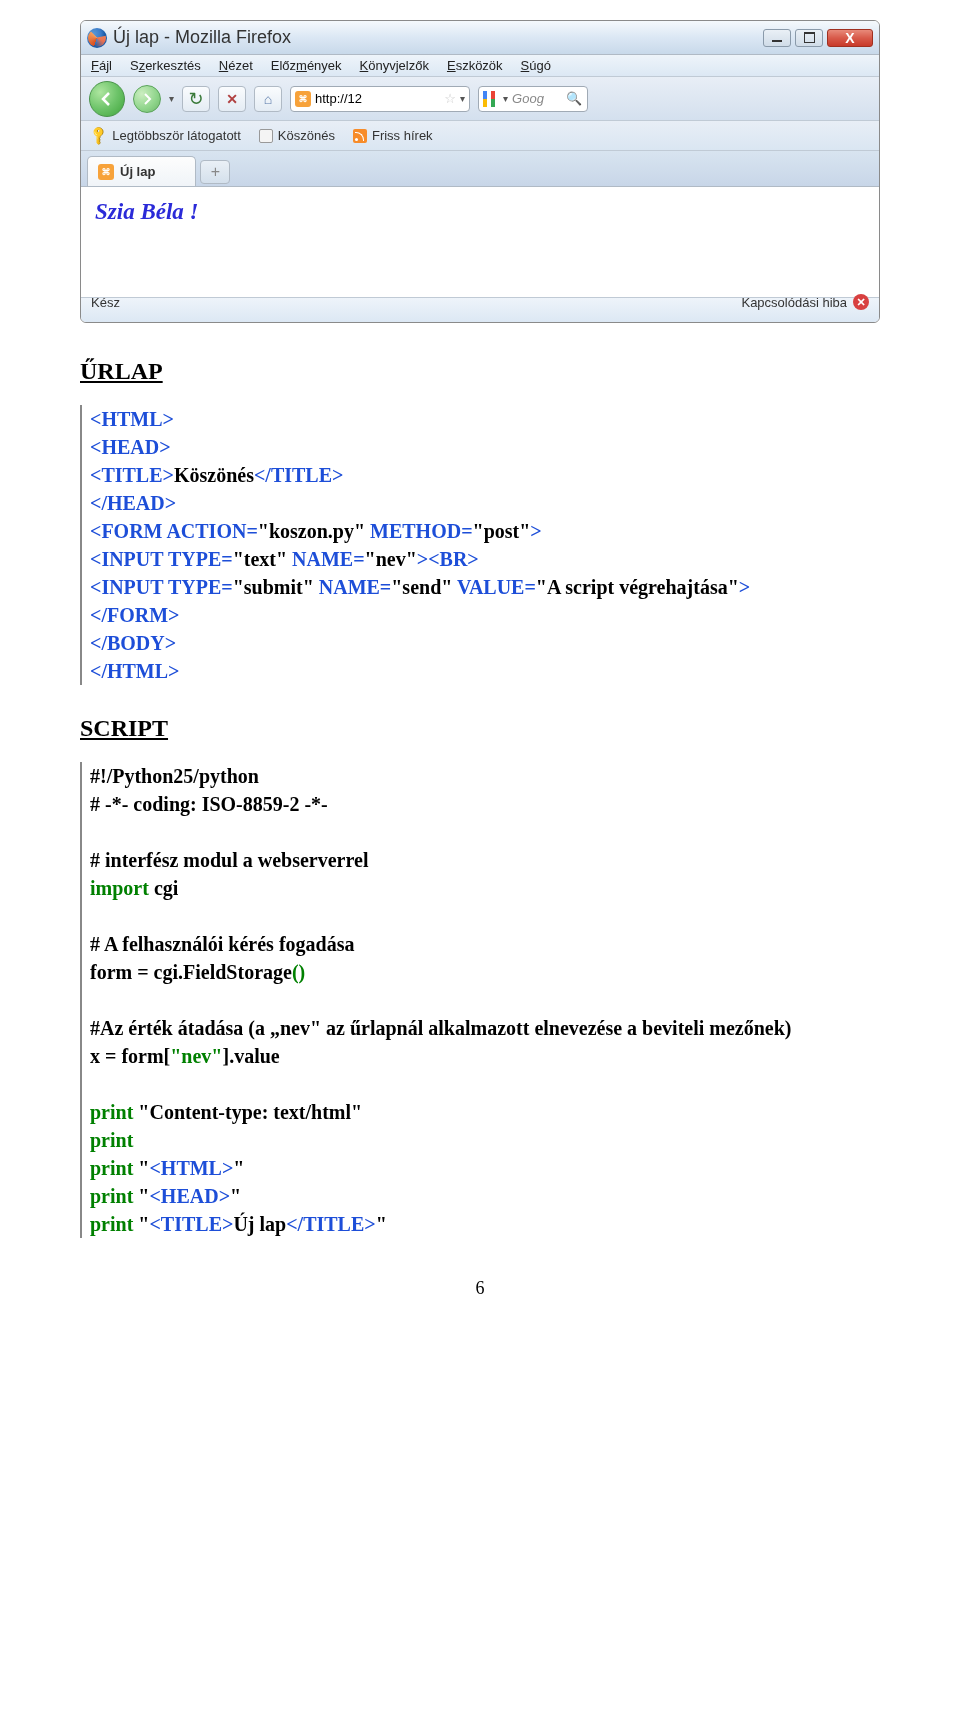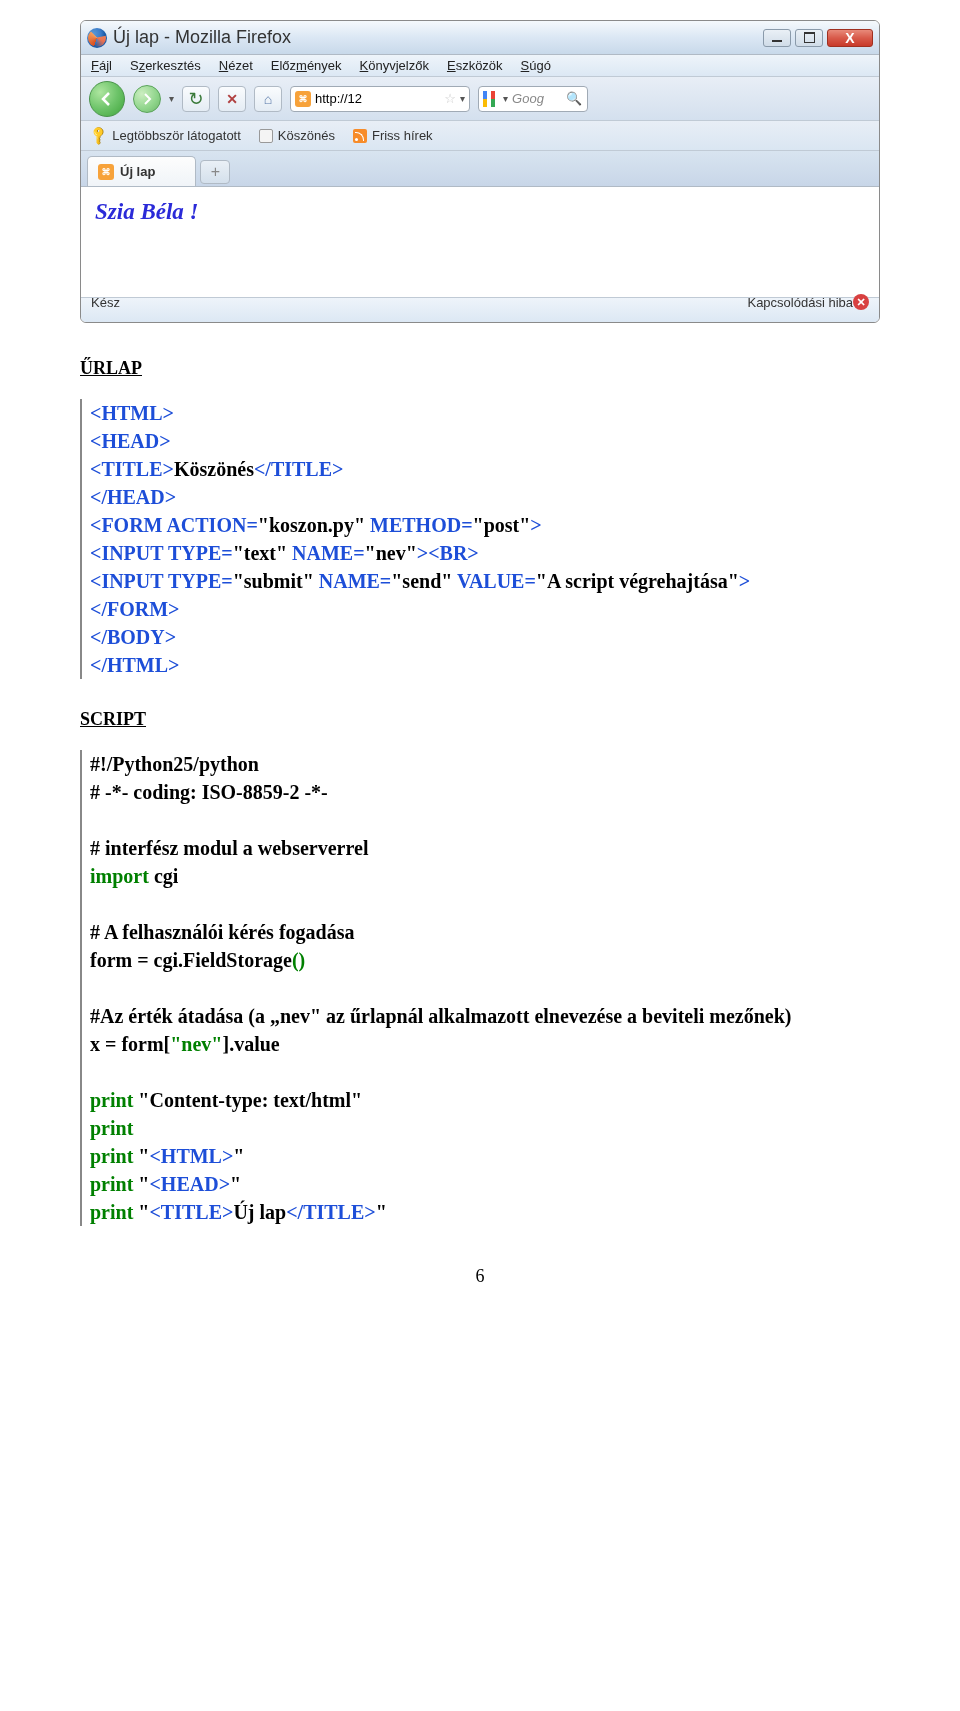--- a/index.html
+++ b/index.html
@@ -228,33 +228,33 @@
   .statusbar {
     height: 24px;
     background: linear-gradient(to bottom, #eef4fa, #dce8f4);
     border-top: 1px solid #c0cad5;
     display: flex;
     align-items: flex-end;
     padding: 12px 10px;
     font-size: 13px;
     color: #333;
   }
-  .status-right { margin-left: auto; display: flex; align-items: center; }
+  .status-right { margin-left: auto; display: flex; align-items: center; gap: 6px; }
   .err-icon {
     width: 16px; height: 16px; border-radius: 50%;
     background: #d84040;
     color: #fff;
     display: flex; align-items: center; justify-content: center;
     font-size: 11px; font-weight: bold;
   }
 
   
   .doc-heading {
     font-family: 'Times New Roman', serif;
-    font-size: 18px;
+    font-size: 24px;
     font-weight: bold;
     text-decoration: underline;
     margin-bottom: 20px;
   }
   .code-block {
     border-left: 2px solid #888;
     padding-left: 8px;
     font-family: 'Times New Roman', serif;
     font-size: 20px;
     line-height: 1.4;

